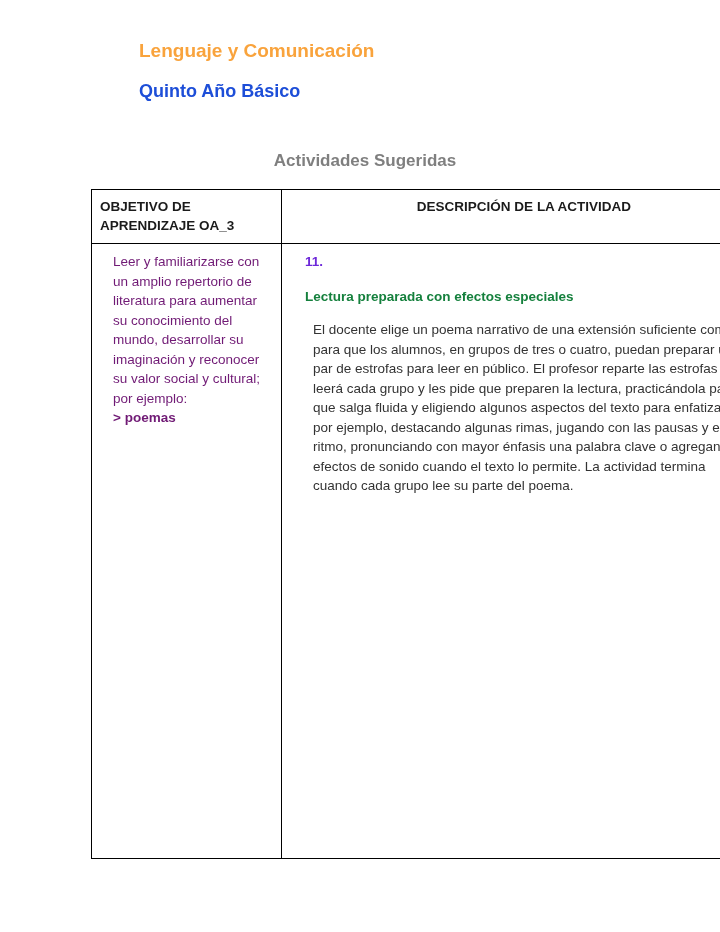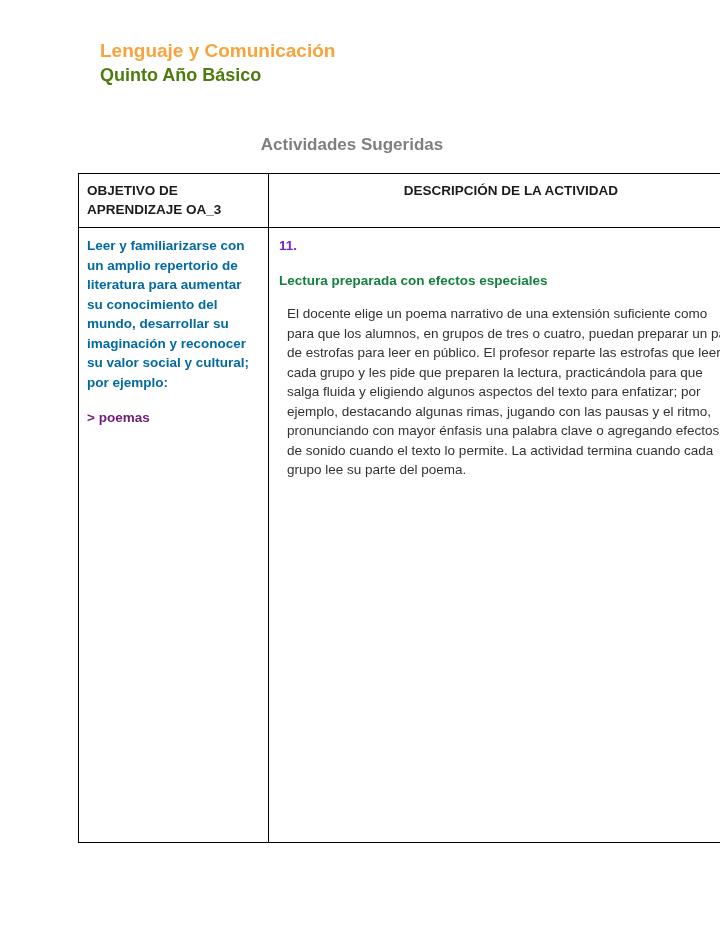--- a/index.html
+++ b/index.html
@@ -1,15 +1,15 @@
 <!DOCTYPE html>
 <html><head>
 <meta charset="utf-8">
 <style>
-  * { box-sizing: border-box; }
+  * { box-sizing: border-box; padding-left: 13px; }
   html, body {
     margin: 0;
     padding: 0;
     background: #ffffff;
   }
   .page {
     position: relative;
     width: 720px;
     height: 932px;
     margin: 0 auto;
@@ -25,22 +25,23 @@
   }
   .header-left .subject {
     font-size: 19px;
     font-weight: bold;
     color: #F9A33C;
     line-height: 25px;
   }
   .header-left .grade {
     font-size: 18px;
     font-weight: bold;
-    color: #4d7c0f;
+    color: #1d4ed8;
     line-height: 24px;
+    margin-top: 16px;
   }
   .header-right {
     text-align: left;
     min-width: 92px;
   }
   .header-right .unit {
     font-size: 18px;
     font-weight: bold;
     color: #F9A33C;
     line-height: 25px;
@@ -93,23 +94,23 @@
     font-size: 13.5px;
     line-height: 19.5px;
   }
   td.description-cell {
     padding: 8px 12px 8px 10px;
     font-size: 13.5px;
     line-height: 19.5px;
     color: #333333;
   }
   .objective-text {
-    margin: 0 0 16px 0;
-    font-weight: bold;
-    color: #0369a1;
+    margin: 0 0 0 0;
+    font-weight: normal;
+    color: #701a75;
   }
   .objective-example {
     margin: 0;
     font-weight: bold;
     color: #701a75;
   }
   .activity-number {
     margin: 0 0 15px 0;
     font-weight: bold;
     color: #6d28d9;

